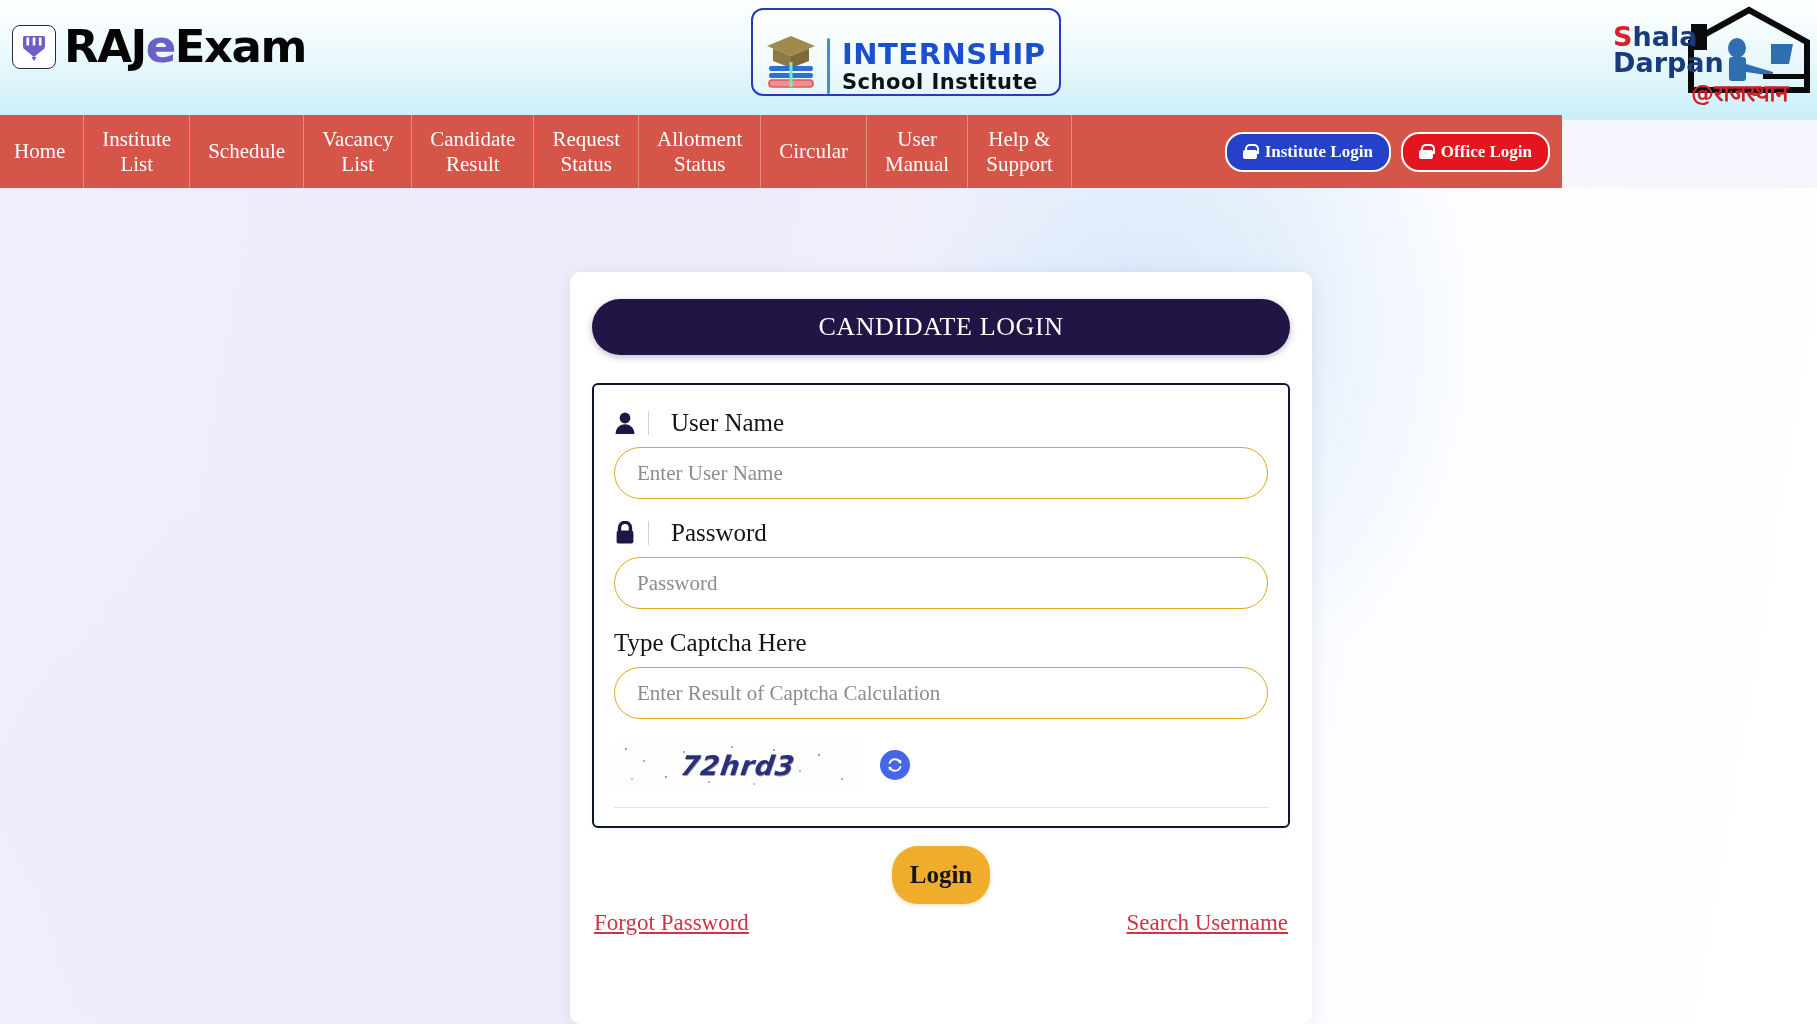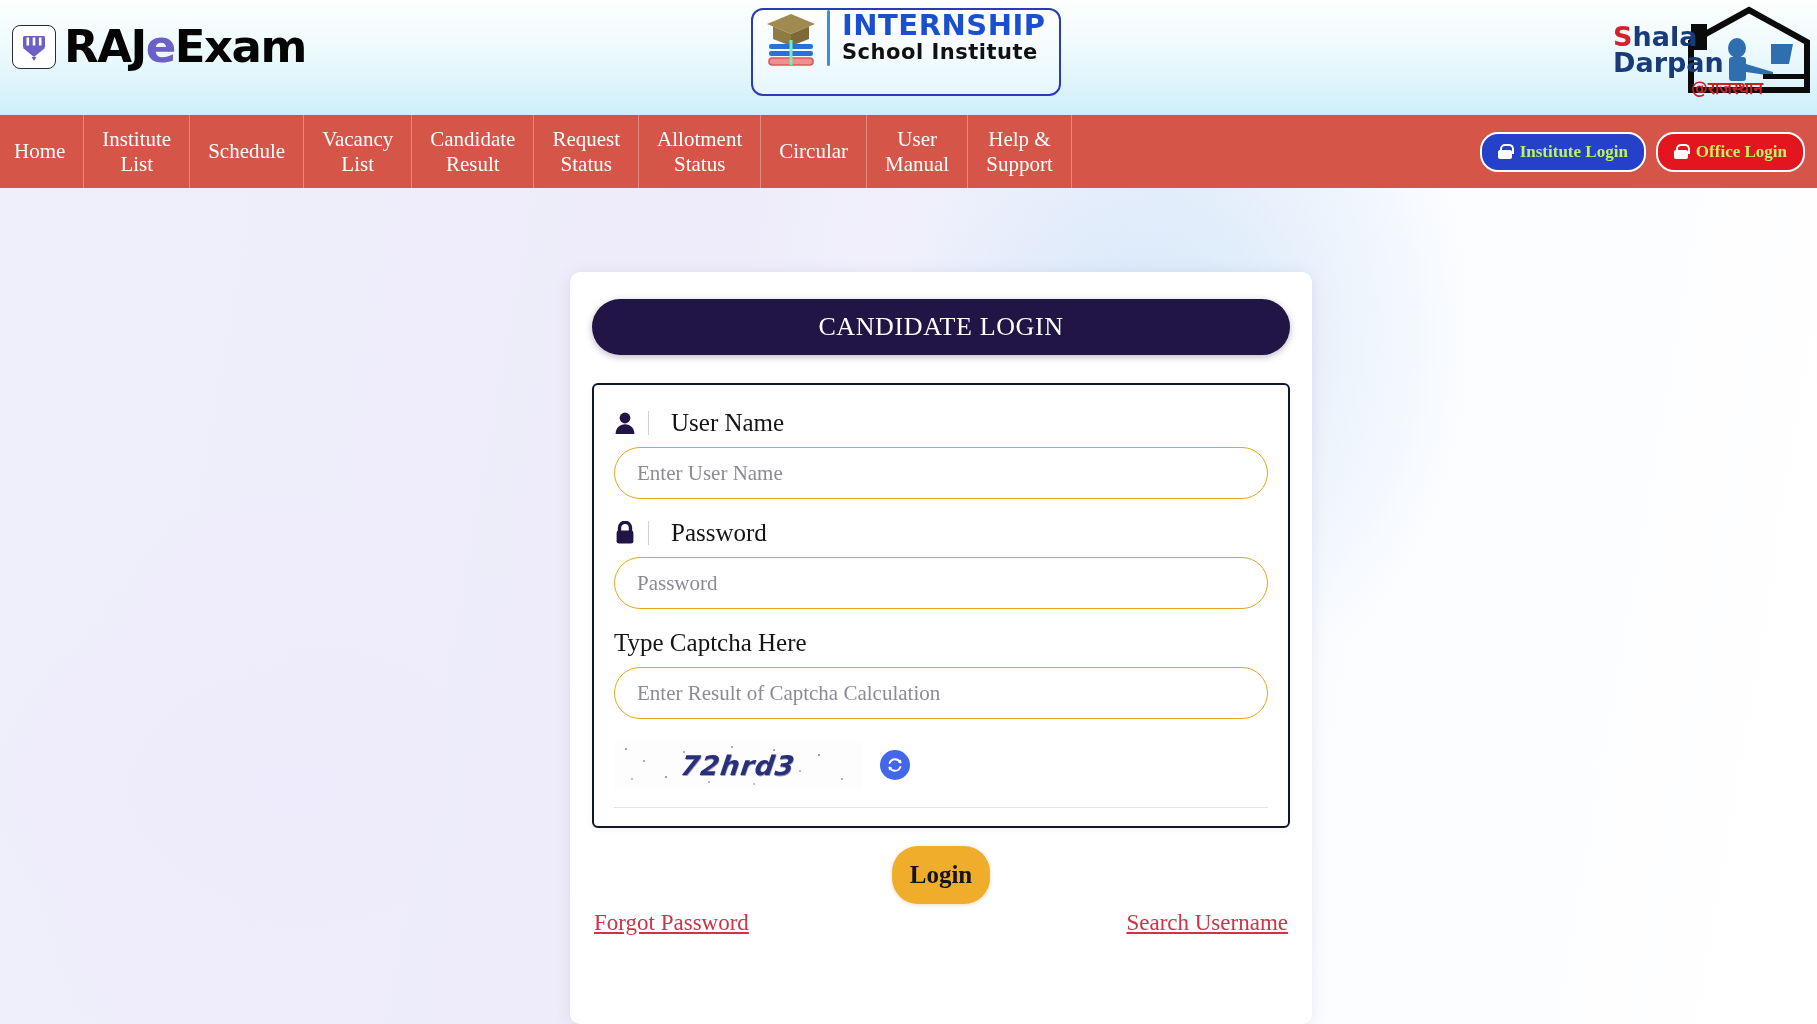--- a/index.html
+++ b/index.html
@@ -64,21 +64,21 @@
   .brand-text .e { color: #6c5fc7; }
 
   .center-logo {
     position: absolute;
     left: 751px; top: 8px;
     width: 310px; height: 88px;
     border: 2.5px solid #2a3bb8;
     border-radius: 12px;
     background: linear-gradient(to bottom, #ffffff 0%, #f2fbfe 60%, #e5f6fc 100%);
     display: flex;
-    align-items: flex-start;
+    align-items: flex-end;
     padding: 0 10px;
     gap: 8px;
   }
   .cl-icon { width: 56px; height: 62px; flex: 0 0 auto; }
   .cl-sep { width: 3px; height: 56px; background: #3f8fd0; border-radius: 2px; }
   .cl-texts { display:flex; flex-direction: column; justify-content: center; padding-left:4px;}
   .cl-t1 {
     font-family: "DejaVu Sans", sans-serif;
     font-weight: bold;
     font-size: 29px;
@@ -106,31 +106,31 @@
     font-family: "DejaVu Sans", sans-serif;
     font-weight: bold;
     line-height: 0.95;
   }
   .sd-l1 { font-size: 27px; color: #1a3b7a; }
   .sd-l1 .s { color: #d6202b; }
   .sd-l2 { font-size: 27px; color: #1a3b7a; }
   .sd-hindi {
     position: absolute;
     left: 78px; top: 74px;
-    font-size: 17px;
+    font-size: 23px;
     color: #cc1f27;
     font-family: "DejaVu Sans", sans-serif;
     font-weight: bold;
   }
 
   
   .navbar {
     position: absolute;
     top: 115px; left: 0;
-    width: 1817px;
+    width: 1562px;
     height: 73px;
     background: #d65549;
     display: flex;
     align-items: stretch;
     z-index: 3;
   }
   .nav-items { display: flex; align-items: stretch; }
   .nav-item {
     display: flex;
     align-items: center;
@@ -155,21 +155,21 @@
     display: flex;
     gap: 10px;
   }
   .login-btn {
     display: flex;
     align-items: center;
     gap: 8px;
     padding: 8px 16px;
     border-radius: 18px;
     border: 2px solid #ffffff;
-    color: #bef264;
+    color: #ffffff;
     font-size: 17px;
     font-weight: bold;
     font-family: "Liberation Serif", serif;
     cursor: pointer;
     white-space: nowrap;
   }
   .login-btn.institute { background: #2540c9; }
   .login-btn.office { background: #e3161f; }
   .lock-ico { display:inline-block; width:14px; height:15px; position:relative; }
   .lock-ico::before {

